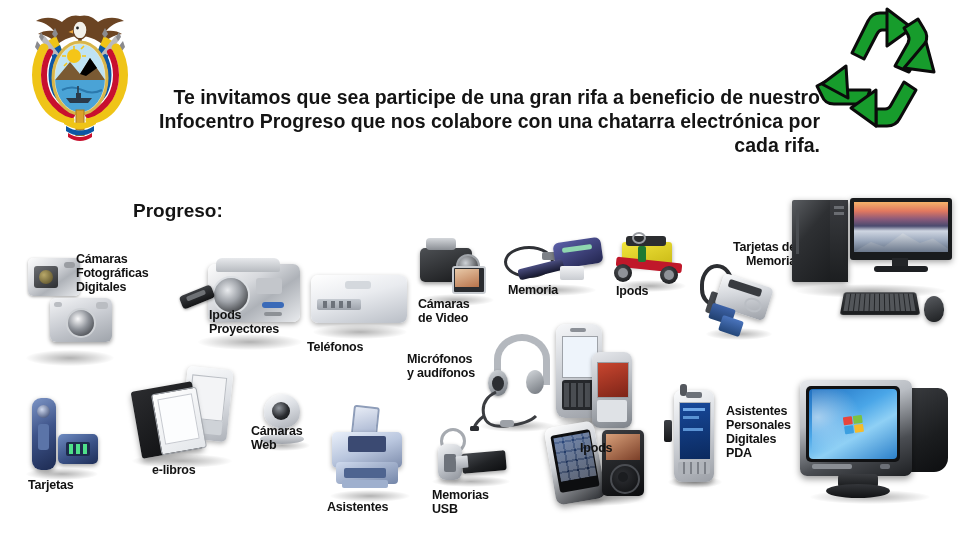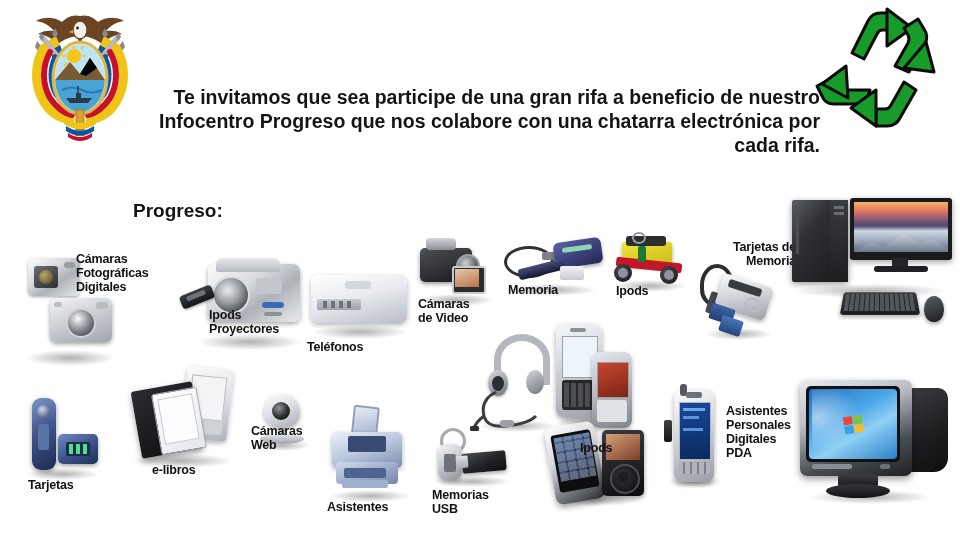--- a/index.html
+++ b/index.html
@@ -265,20 +265,22 @@
     <div class="sh" style="left:18px;top:38px;width:20px;height:26px;border-radius:50%;background:linear-gradient(150deg,#d6dade,#6f747b);box-shadow:0 1px 3px rgba(0,0,0,.35);"></div>
     <div class="sh" style="left:22px;top:44px;width:12px;height:15px;border-radius:50%;background:#2c2e32;"></div>
     <div class="sh" style="left:56px;top:38px;width:18px;height:24px;border-radius:50%;background:linear-gradient(150deg,#d6dade,#6f747b);"></div>
     <svg style="position:absolute;left:0;top:54px;" width="96" height="52" aria-hidden="true">
       <path d="M26 6 Q10 14 14 30 Q17 42 36 40 Q58 38 66 30" fill="none" stroke="#3b3d41" stroke-width="3"></path>
       <rect x="30" y="34" width="14" height="7" rx="3" fill="#9da1a7"></rect>
       <path d="M14 30 Q6 36 4 42" fill="none" stroke="#3b3d41" stroke-width="3"></path>
       <rect x="0" y="40" width="9" height="5" rx="1.5" fill="#2b2d31"></rect>
     </svg>
   </div>
+  <div class="item-label" style="left:407px;top:352px;width:76px;">Micrófonos
+y audífonos</div>
 
   <div class="device" style="left:552px;top:322px;width:86px;height:110px;">
     <div class="shadow-blob" style="left:4px;top:94px;width:70px;height:12px;"></div>
     <div class="sh" style="left:4px;top:2px;width:46px;height:94px;border-radius:9px;background:linear-gradient(160deg,#f7f8fa 0%,#d3d6db 40%,#9ca0a7 100%);box-shadow:0 2px 5px rgba(0,0,0,.35);"></div>
     <div class="sh" style="left:10px;top:14px;width:34px;height:40px;background:#eef4fb;border:1px solid #9ea2a8;"></div>
     <div class="sh" style="left:18px;top:6px;width:16px;height:4px;background:#8c9097;border-radius:2px;"></div>
     <div class="sh" style="left:10px;top:58px;width:34px;height:30px;background:#26282c;border-radius:3px;"></div>
     <div class="sh" style="left:12px;top:61px;width:30px;height:24px;background:
       repeating-linear-gradient(90deg,#4a4d52 0 5px,#26282c 5px 7px),
       repeating-linear-gradient(0deg,#4a4d52 0 4px,#26282c 4px 6px);"></div>

